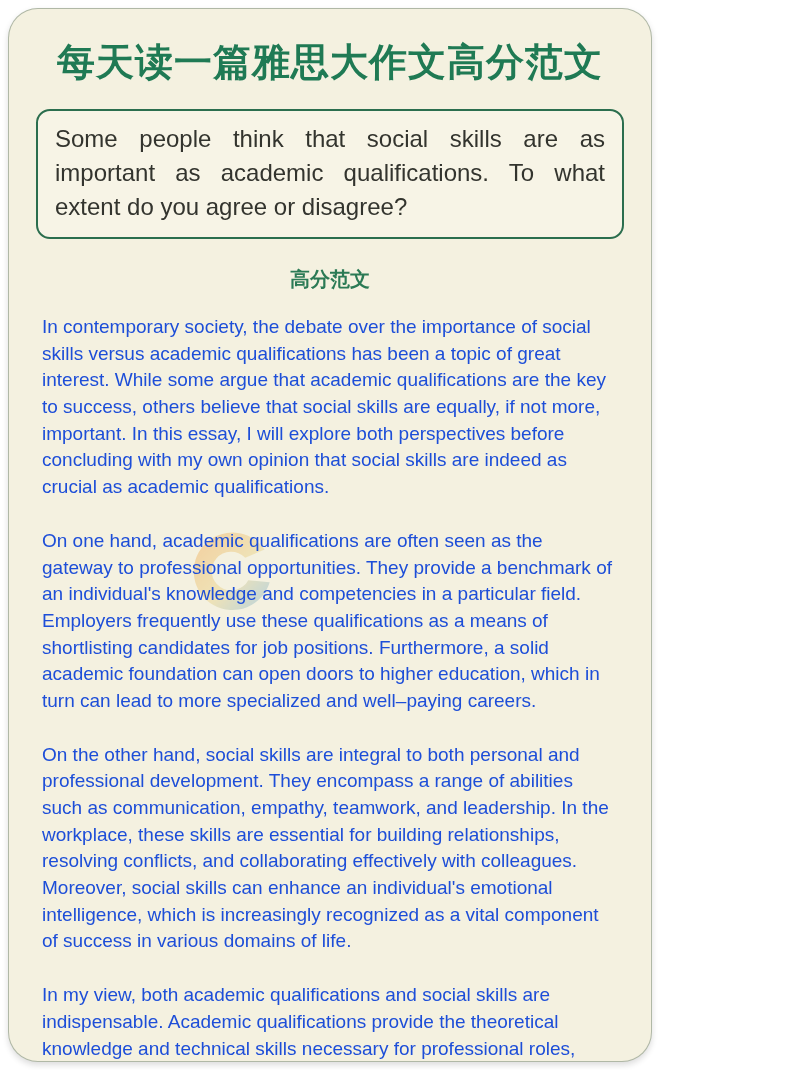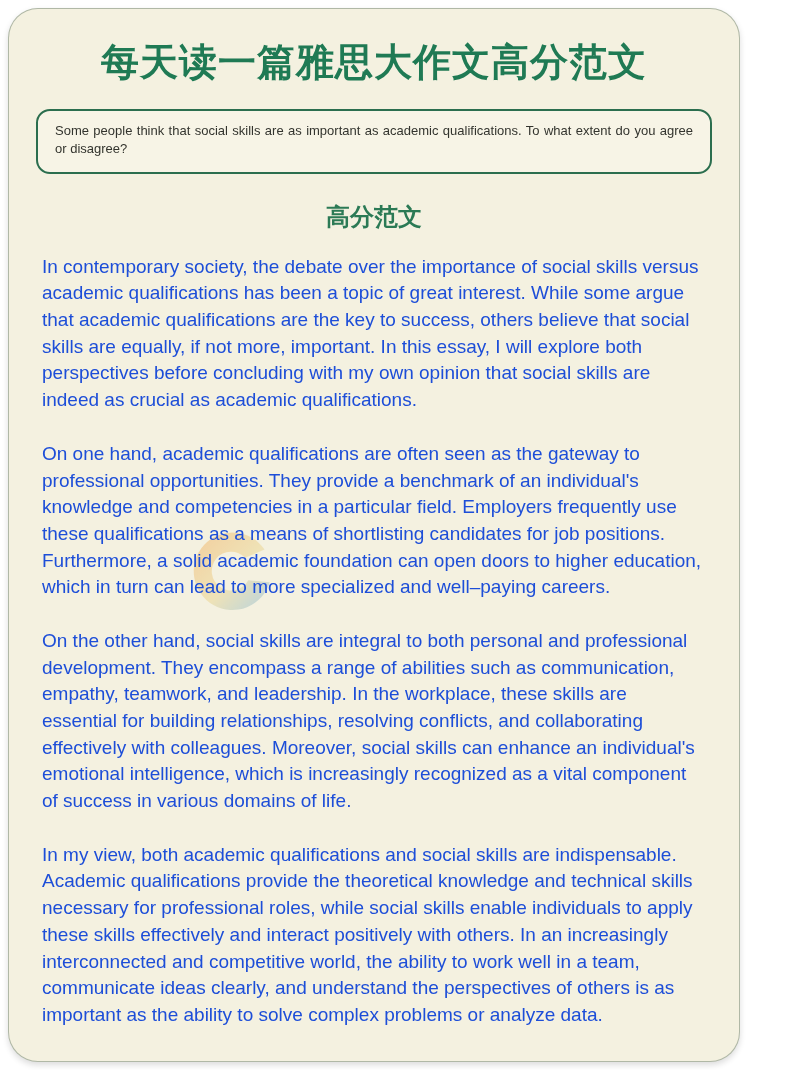--- a/index.html
+++ b/index.html
@@ -13,21 +13,21 @@
     position: relative;
     width: 800px;
     height: 1070px;
     background: #ffffff;
     overflow: hidden;
   }
   .card {
     position: absolute;
     left: 8px;
     top: 8px;
-    width: 732px;
+    width: 644px;
     height: 1054px;
     box-sizing: border-box;
     background: #f4f1e0;
     border: 1.5px solid rgba(75, 100, 80, 0.40);
     border-radius: 30px;
     box-shadow: 0 3px 6px rgba(0,0,0,0.14);
     padding-top: 33px;
     overflow: hidden;
   }
   .title {
@@ -45,29 +45,29 @@
     margin: 25px 27px 0 27px;
     border: 2.5px solid #2b6e4e;
     border-radius: 14px;
     background: #f7f4e6;
     padding: 11px 17px 13px 17px;
     position: relative;
     z-index: 2;
   }
   .prompt-text {
     margin: 0;
-    font-size: 13px;
+    font-size: 24px;
     line-height: 1.42;
     color: #33342e;
     text-align: justify;
   }
   .section-heading {
     margin: 27px 0 0 0;
     text-align: center;
-    font-size: 24px;
+    font-size: 20px;
     font-weight: 700;
     color: #2b7a55;
     position: relative;
     z-index: 2;
   }
   .essay {
     margin: 21px 33px 0 33px;
     position: relative;
     z-index: 2;
   }

